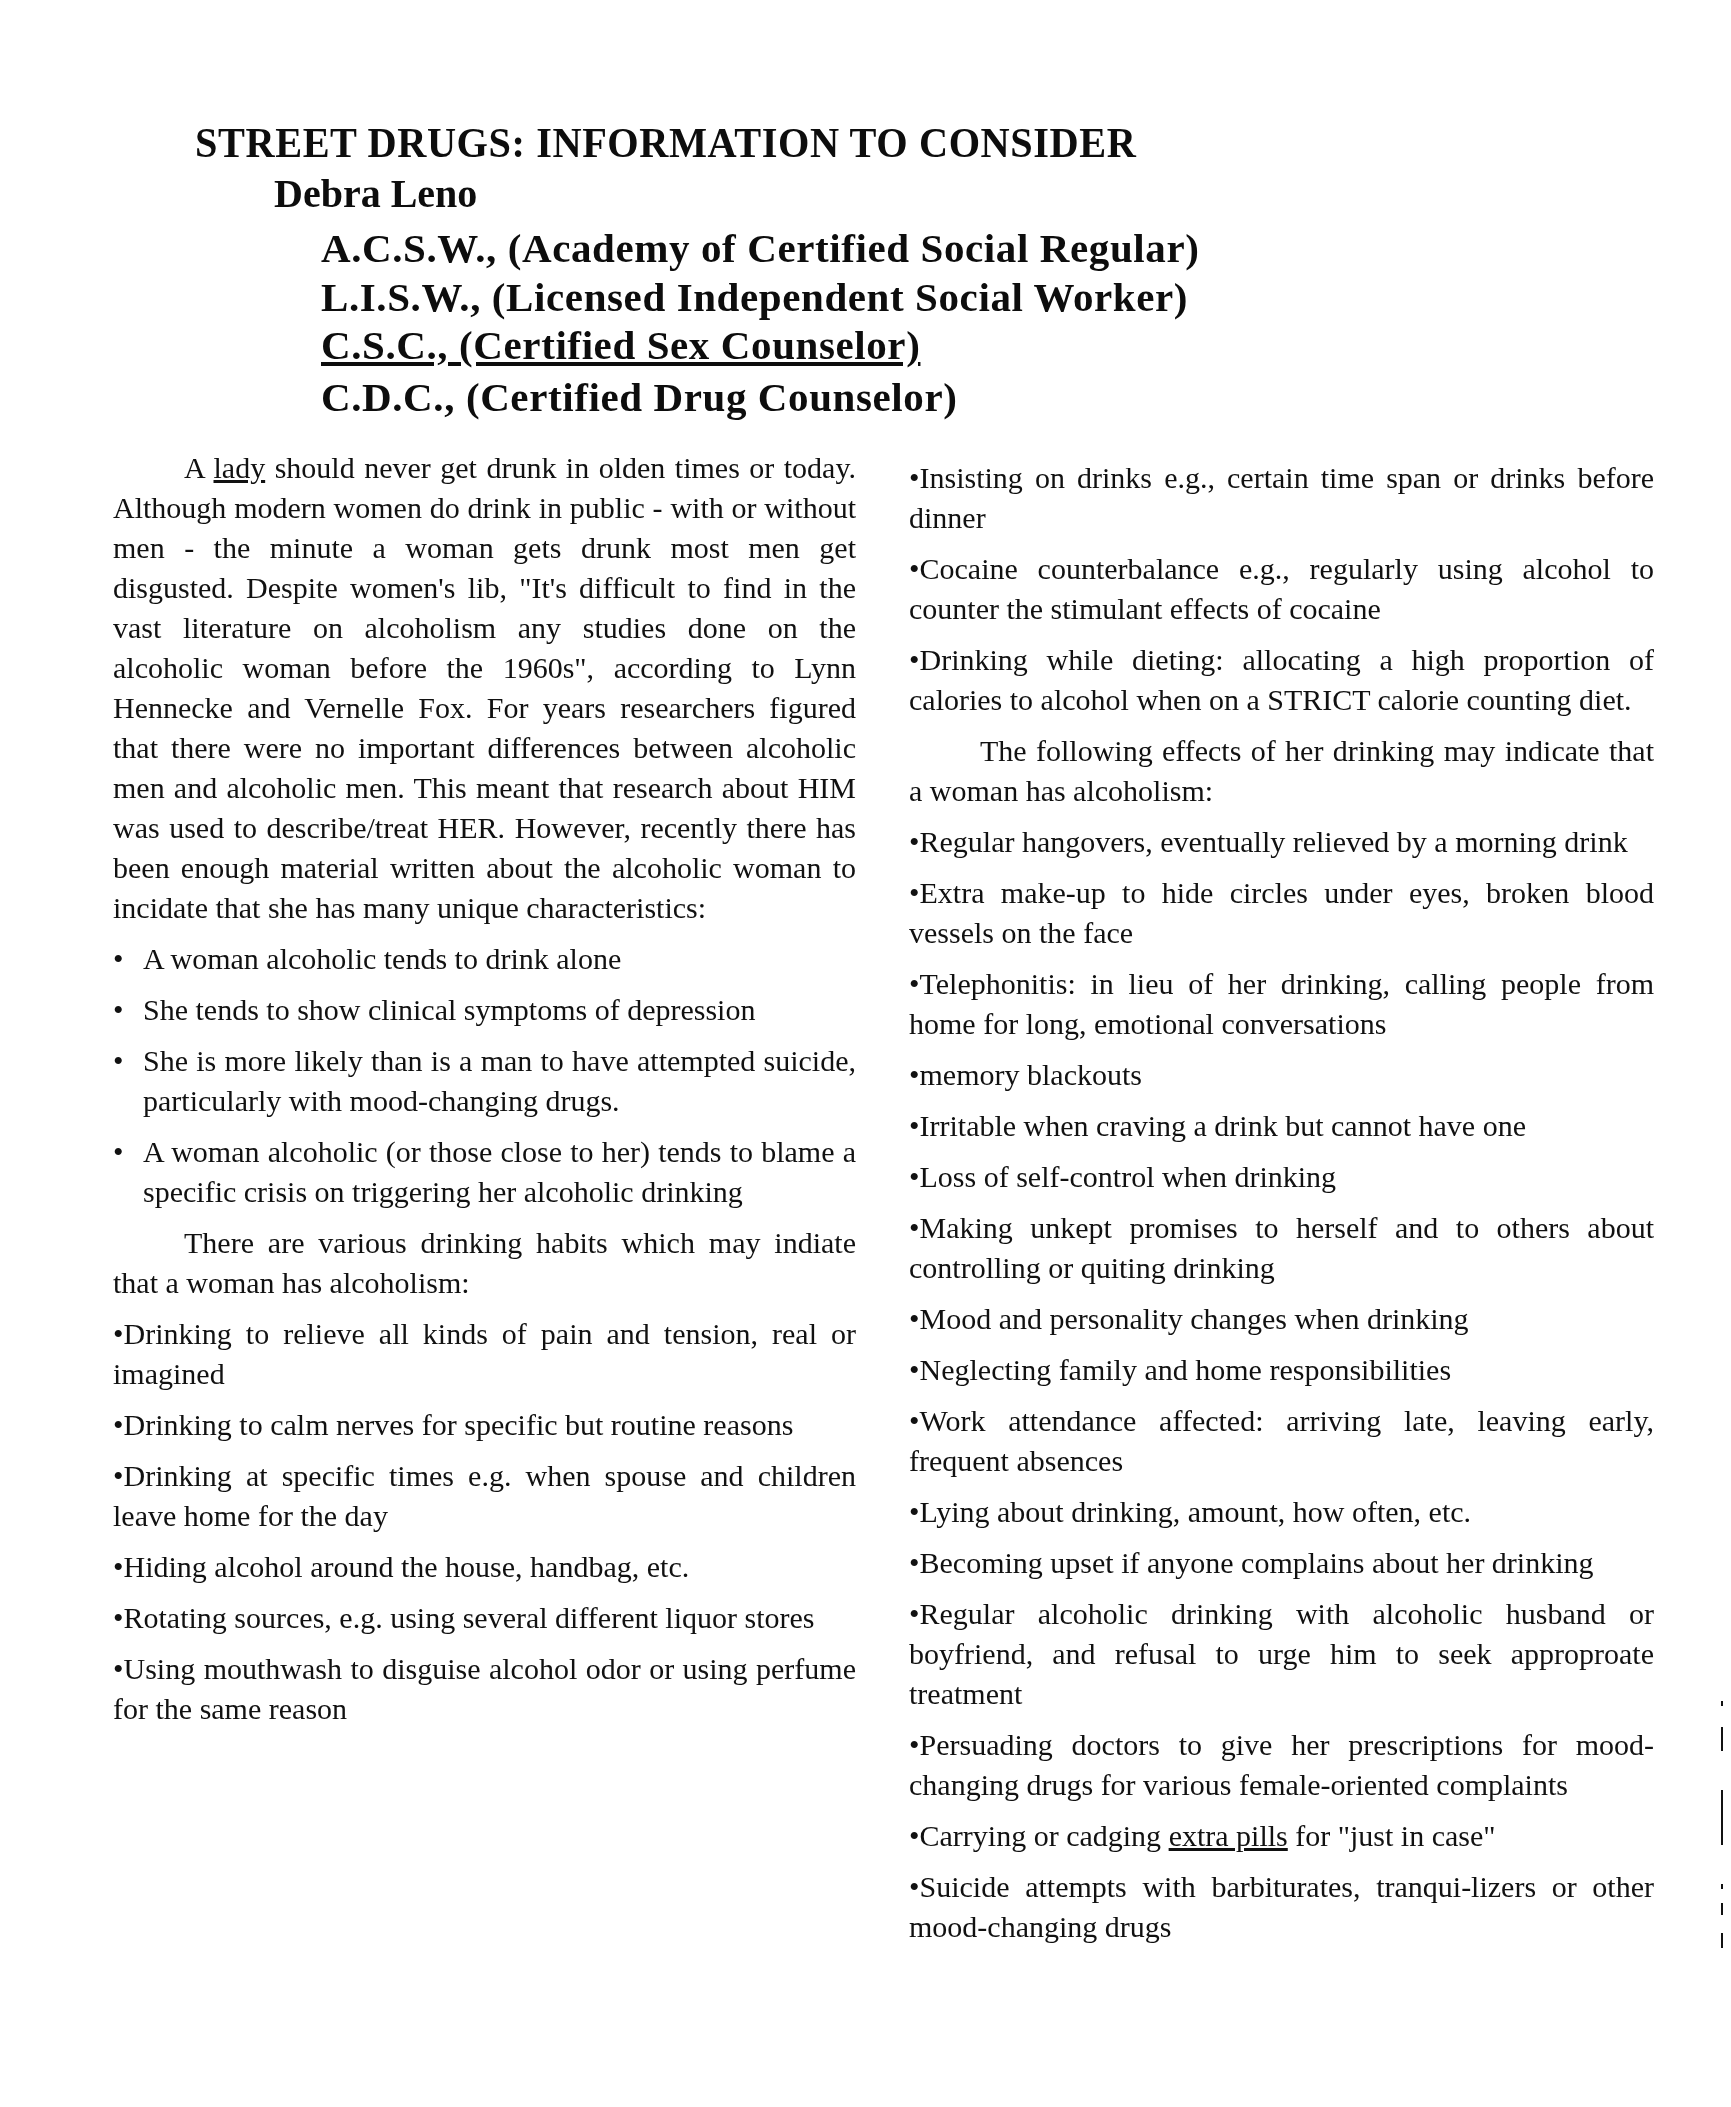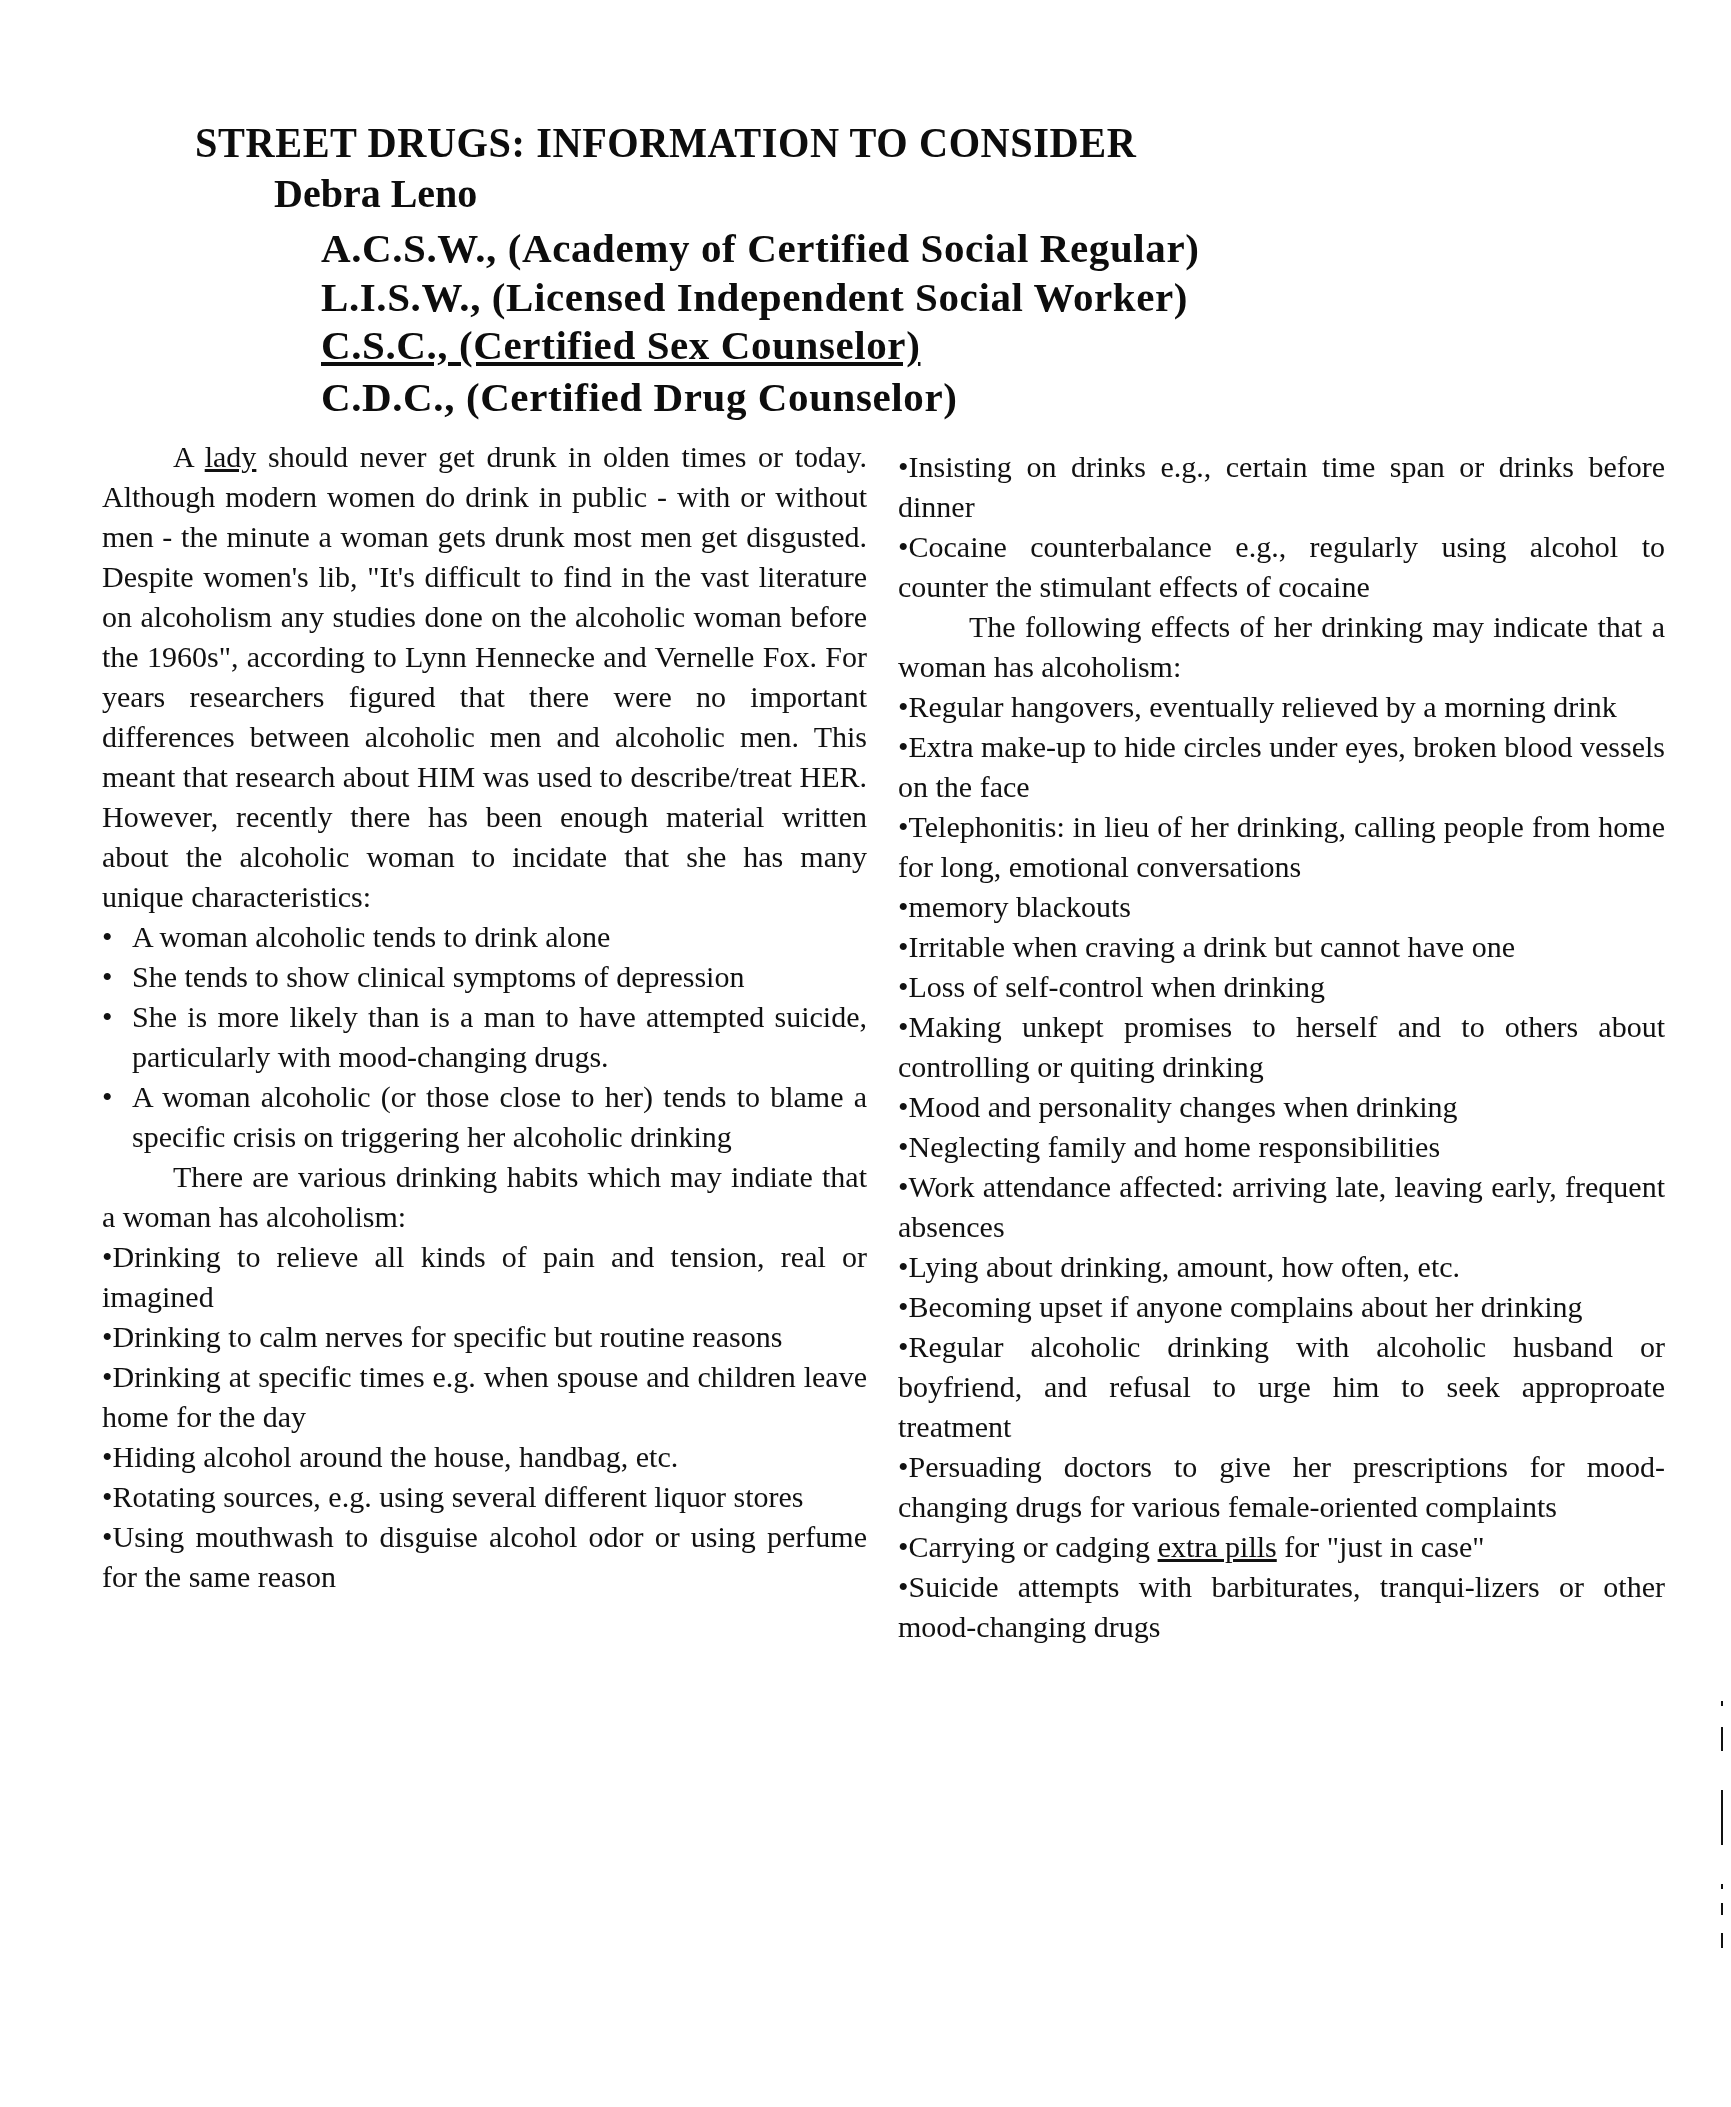--- a/index.html
+++ b/index.html
@@ -9,21 +9,21 @@
          font-family:"Liberation Serif","DejaVu Serif",serif; }
   #title { left:195px; top:119px; font-size:42px; letter-spacing:0.6px; transform:scaleX(0.96); transform-origin:left; }
   #author { left:274px; top:170px; font-size:40px; }
   .cred { left:321px; font-size:41px; letter-spacing:0.6px; }
   #cred0 { top:224px; } #cred1 { top:273px; } #cred2 { top:321px;text-decoration:underline; } #cred3 { top:373px;font-family:Liberation Serif, serif; }
 
   .col { position:absolute; top:437px; font-size:30px; line-height:40px;
          text-align:justify; font-family:"Liberation Serif","DejaVu Serif",serif; }
   #colL { left:102px; width:765px; }
   #colR { left:898px; width:767px; top:447px; }
-  .col p { margin:0; }
+  .col p { margin:11px; }
   .indent { text-indent:71px; }
   .bl { position:relative; padding-left:30px; }
   .bl .dot { position:absolute; left:0; top:0; }
   .u { text-decoration:underline; }
   .marks { position:absolute; left:1721px; width:1.8px; background:#111; }
 </style>
 </head>
 <body>
 
 <div id="title" class="hdr">STREET DRUGS: INFORMATION TO CONSIDER</div>
@@ -49,20 +49,21 @@
       <p><span>•</span><span>Hiding alcohol around the house, handbag, etc.</span></p>
       <p><span>•</span><span>Rotating sources, e.g. using several different liquor stores</span></p>
       <p><span>•</span><span>Using mouthwash to disguise alcohol odor or using perfume for the same reason</span></p>
     </div>
 </div>
 
 <div id="colR" class="col">
   <div id="habitsR">
       <p><span>•</span><span>Insisting on drinks e.g., certain time span or drinks before dinner</span></p>
       <p><span>•</span><span>Cocaine counterbalance e.g., regularly using alcohol to counter the stimulant effects of cocaine</span></p>
+      <p><span>•</span><span>Drinking while dieting: allocating a high proportion of calories to alcohol when on a STRICT calorie counting diet.</span></p>
     </div>
   <p class="indent">The following effects of her drinking may indicate that a woman has alcoholism:</p>
   <div id="effectsR">
       <p><span>•</span><span>Regular hangovers,  eventually relieved by a morning drink</span></p>
       <p><span>•</span><span>Extra make-up to hide circles under eyes, broken blood vessels on the face</span></p>
       <p><span>•</span><span>Telephonitis: in lieu of her drinking, calling people from home for long, emotional conversations</span></p>
       <p><span>•</span><span>memory blackouts</span></p>
       <p><span>•</span><span>Irritable when craving a drink but cannot have one</span></p>
       <p><span>•</span><span>Loss of self-control when drinking</span></p>
       <p><span>•</span><span>Making unkept promises to herself and to others about controlling or quiting drinking</span></p>

